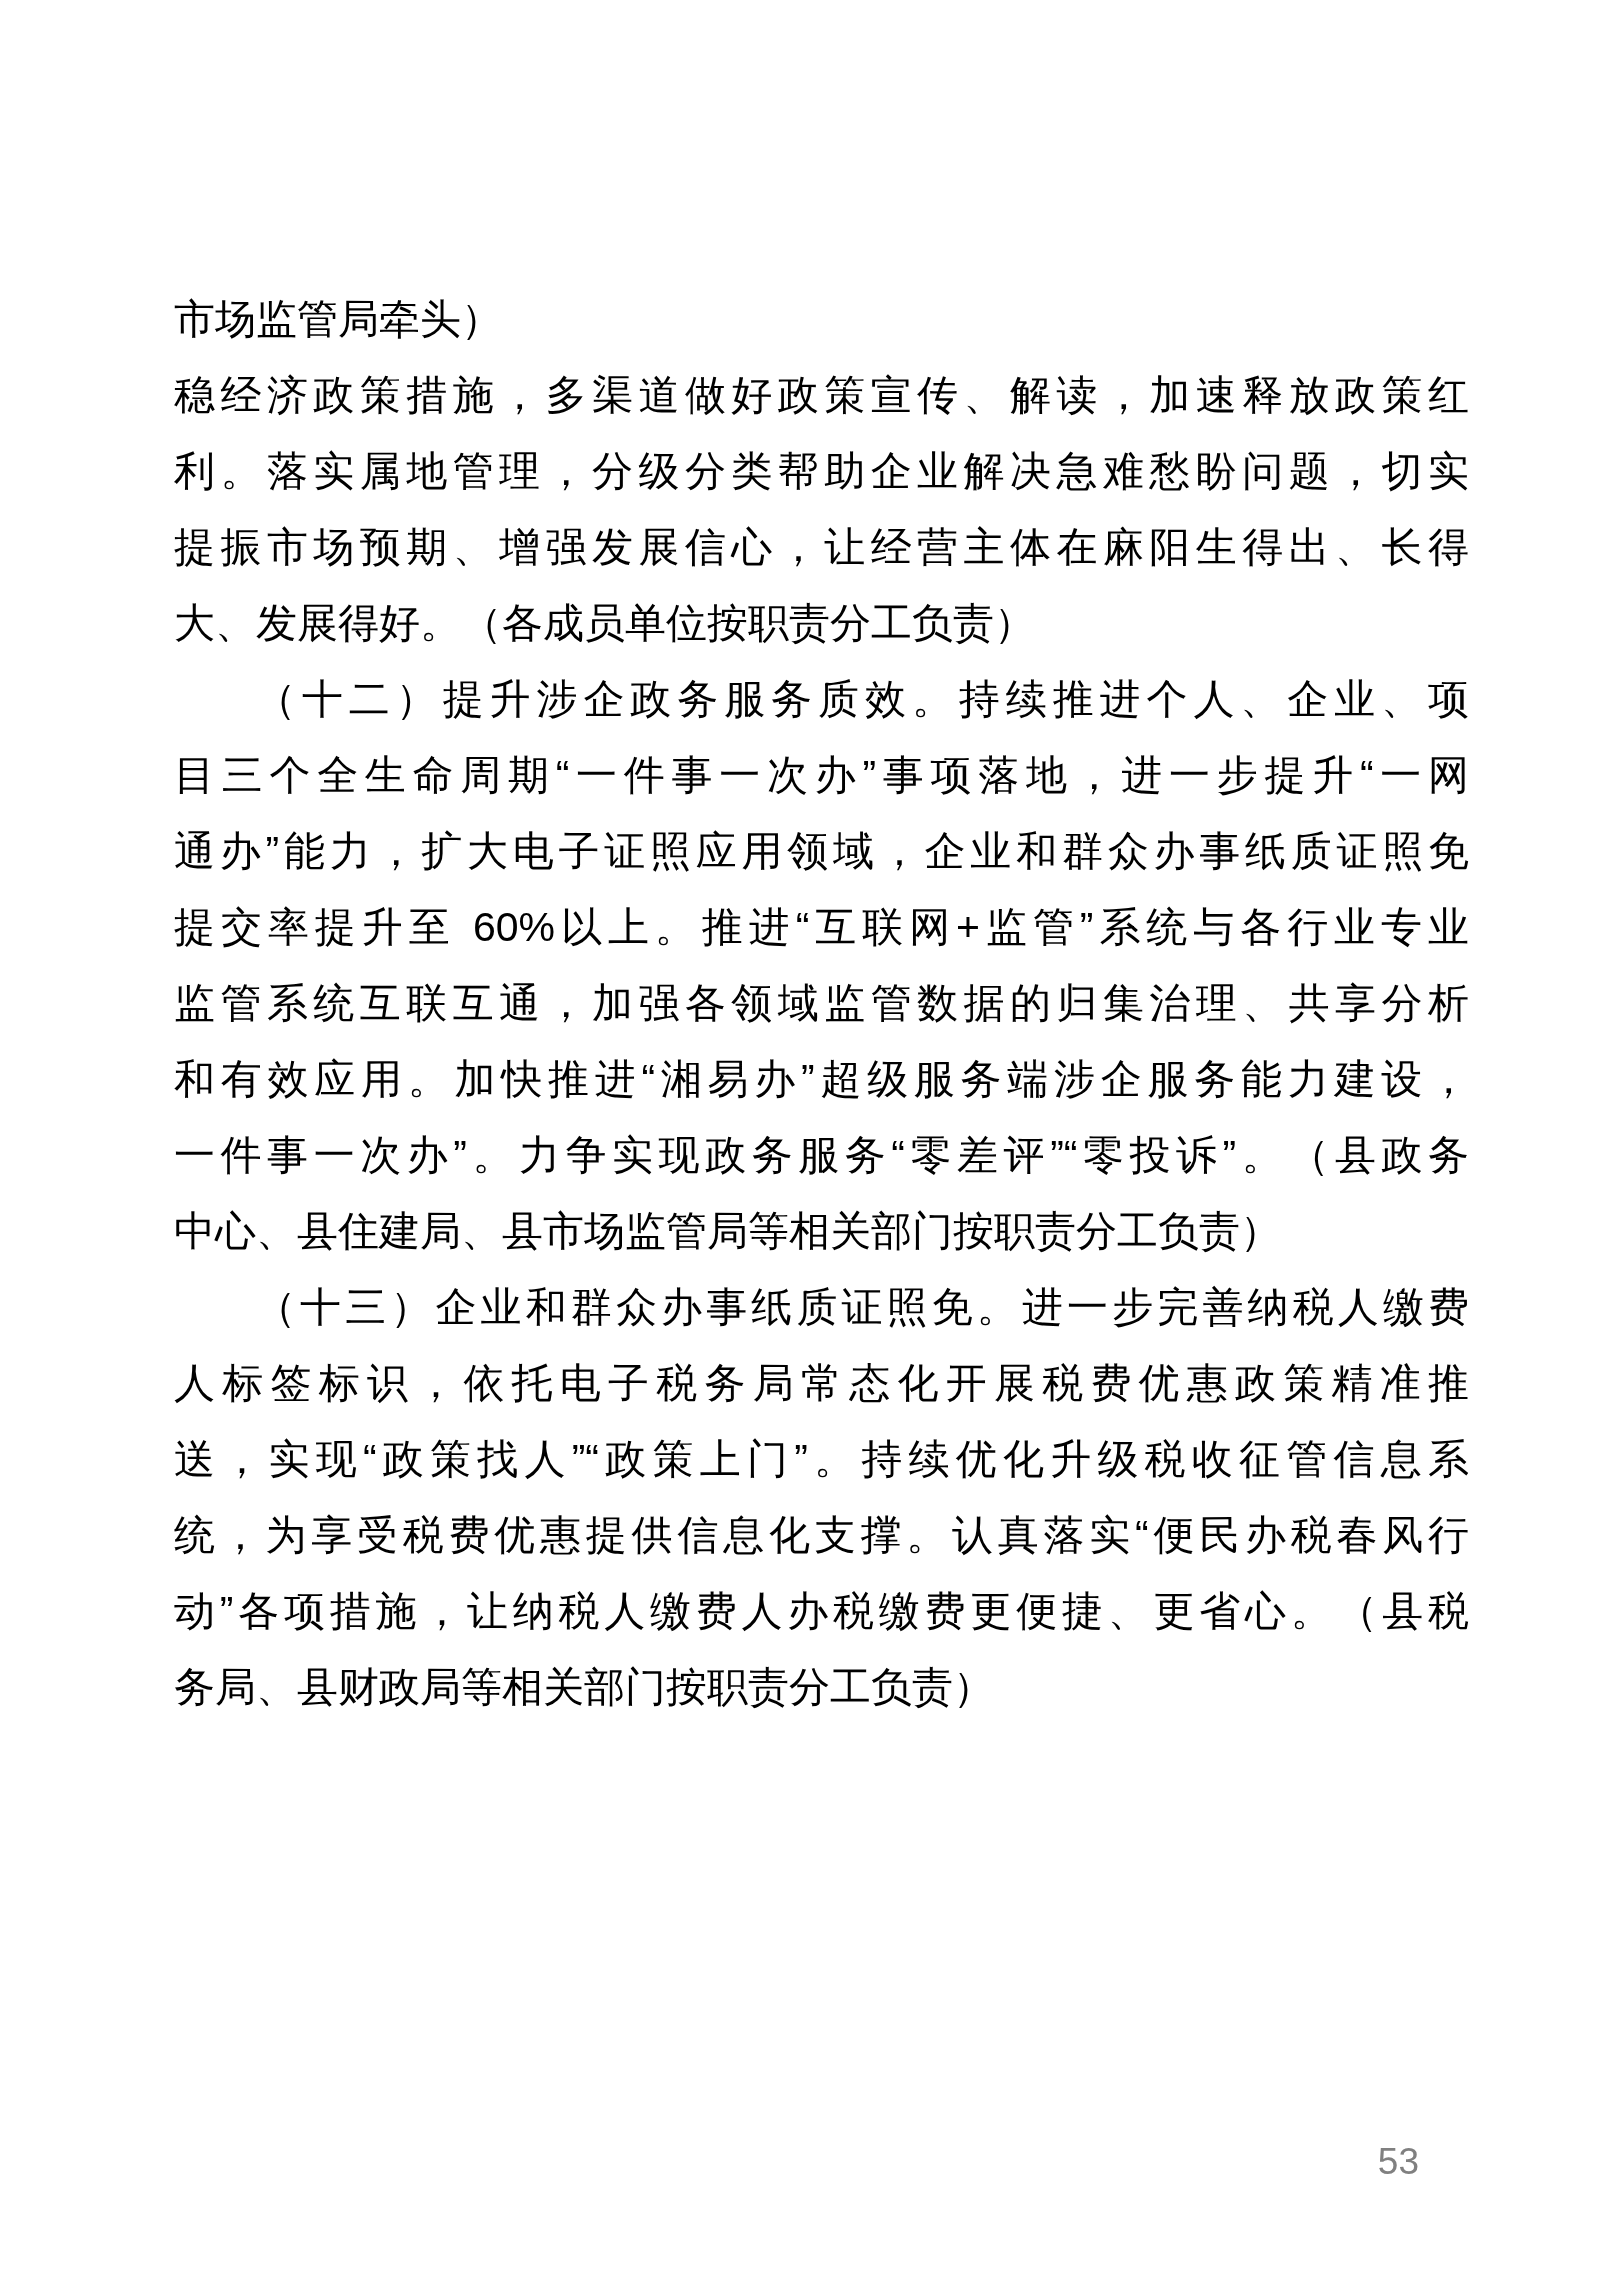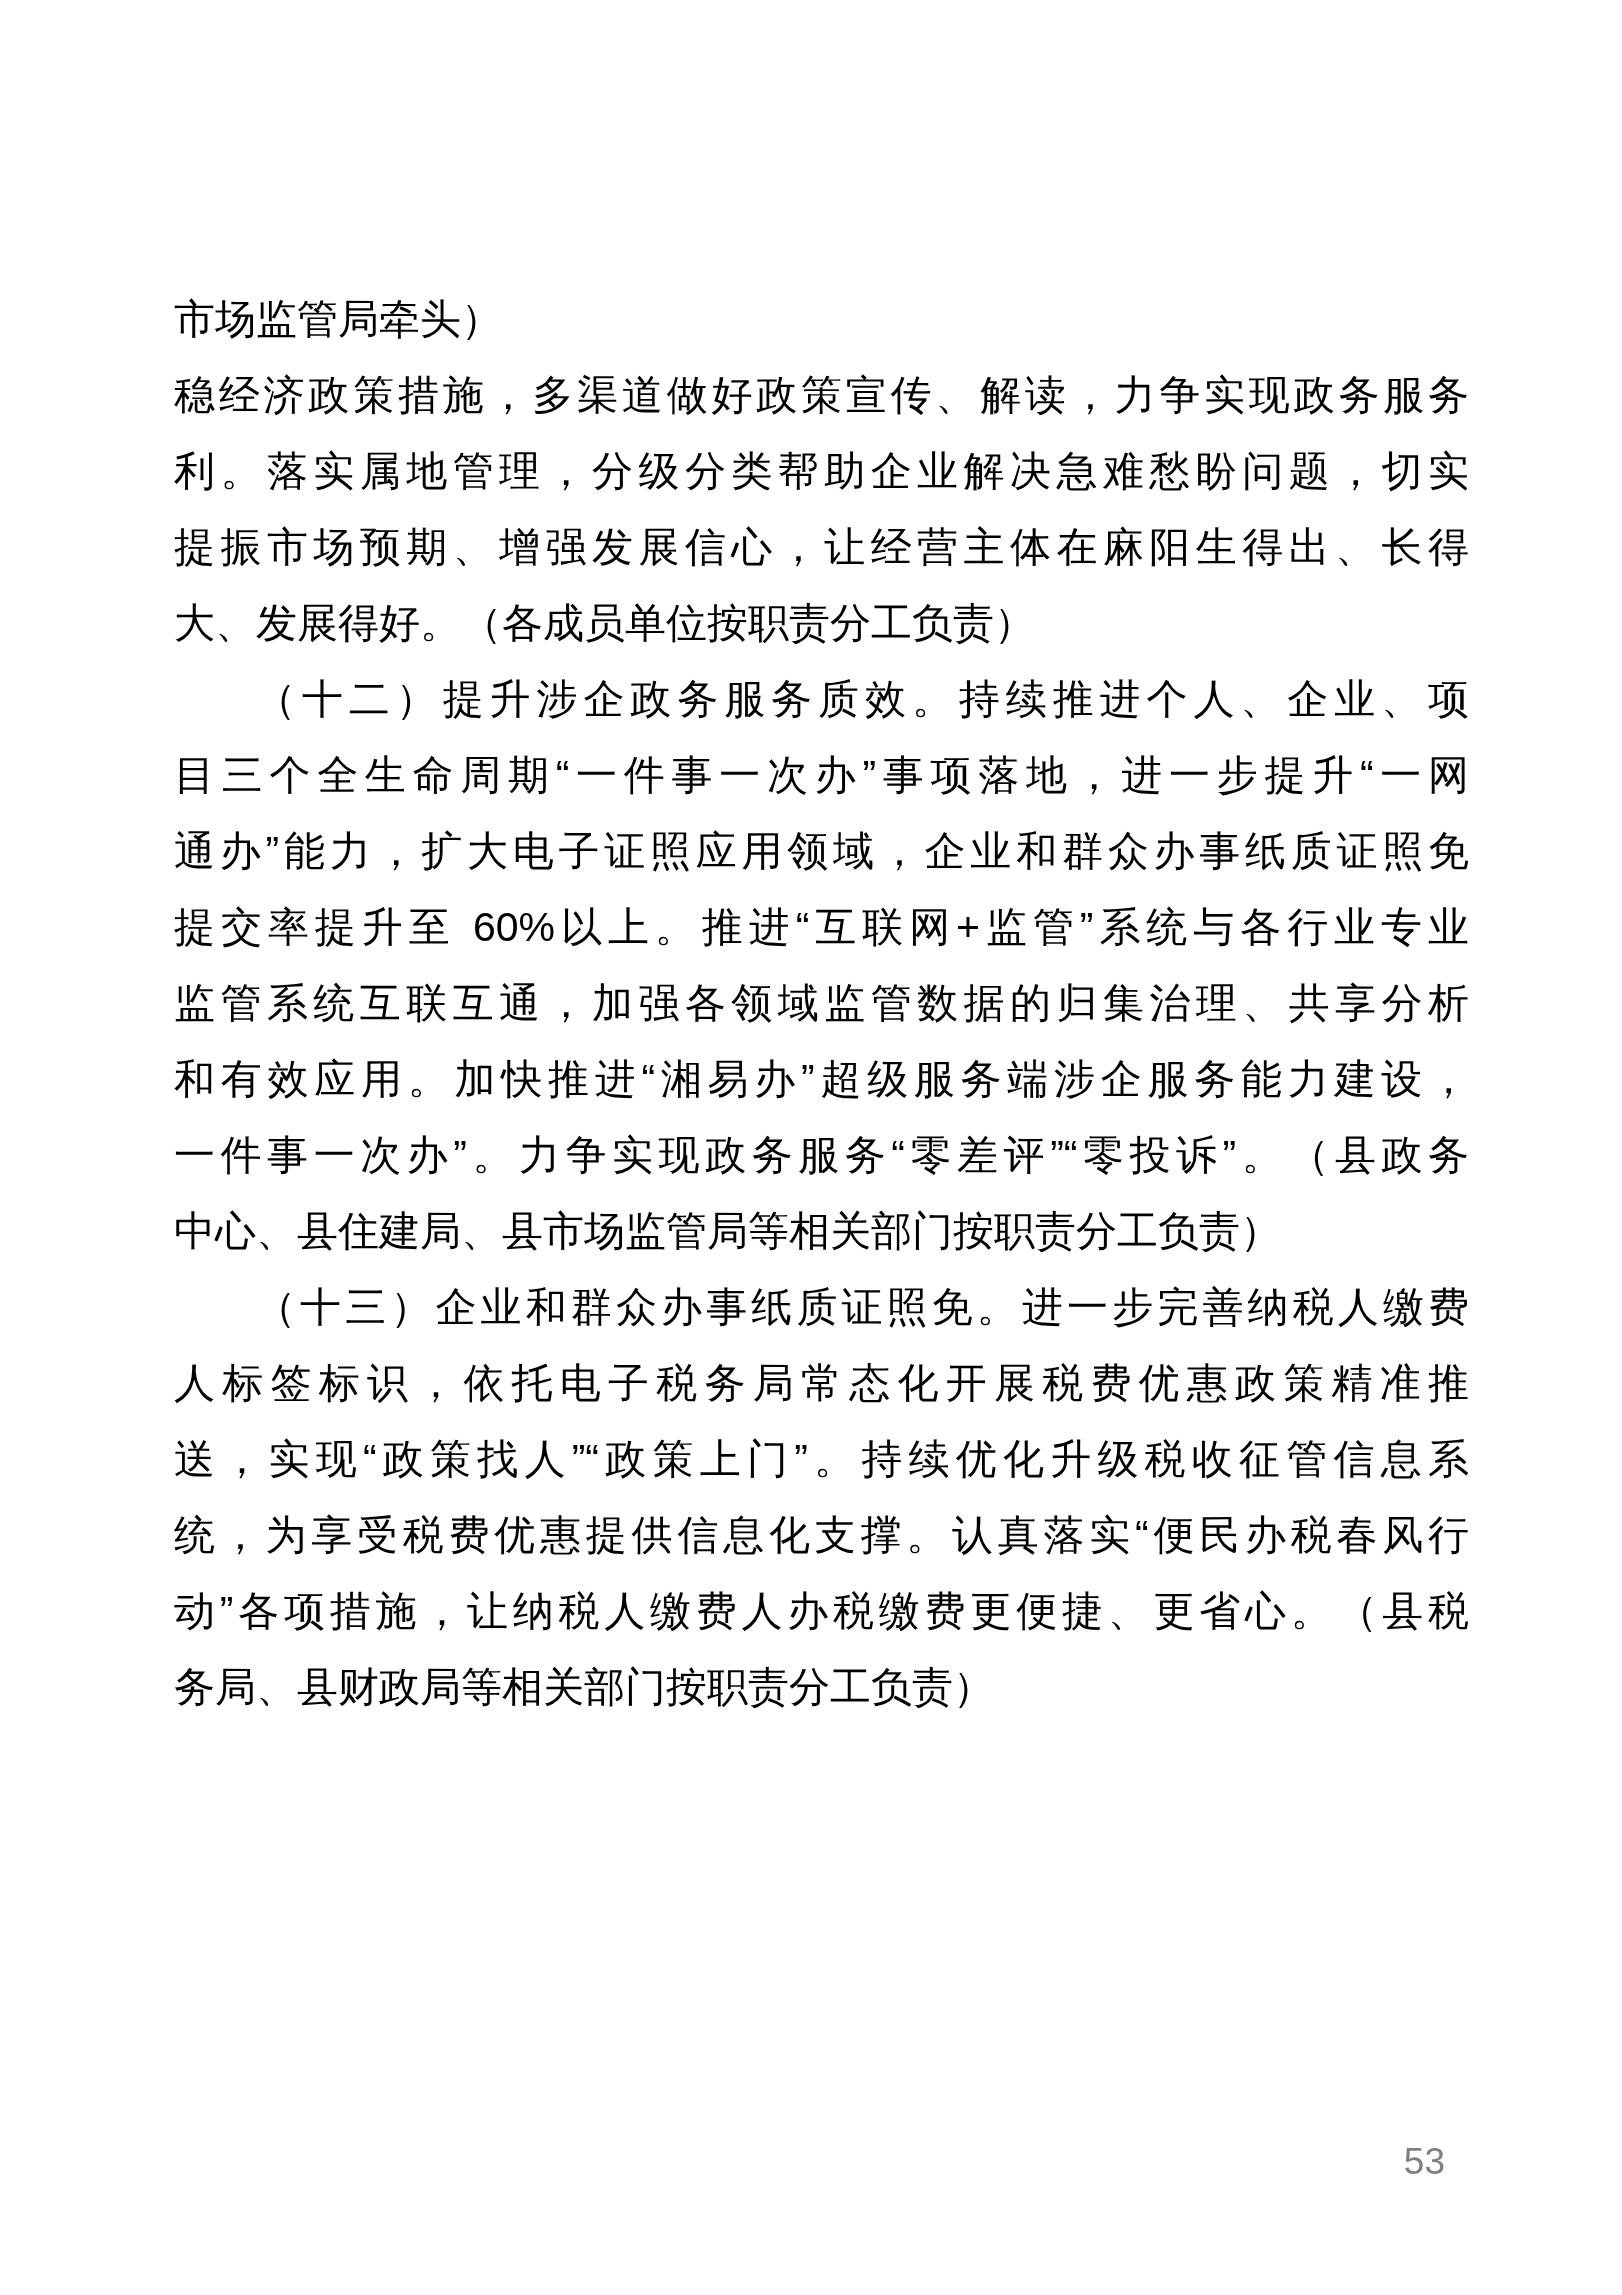--- a/index.html
+++ b/index.html
@@ -34,34 +34,34 @@
   .text-line.no-justify {
     text-align: left;
     text-align-last: left;
   }
   .text-line.indent {
     text-indent: 81px;
   }
   .page-number {
     position: absolute;
     top: 2140px;
-    right: 178px;
+    right: 204px;
     font-size: 37px;
     line-height: 44px;
     color: #808080;
     text-align: right;
   }
 </style>
 </head>
 <body>
 
 <div class="page" style="background: rgb(255, 255, 255);">
   <div class="doc-body" id="doc-body" style="color: rgb(0, 0, 0);">
       <div class="text-line no-justify">市场监管局牵头）</div>
-      <div class="text-line">稳经济政策措施，多渠道做好政策宣传、解读，力争实现政务服务</div>
+      <div class="text-line">稳经济政策措施，多渠道做好政策宣传、解读，加速释放政策红</div>
       <div class="text-line">利。落实属地管理，分级分类帮助企业解决急难愁盼问题，切实</div>
       <div class="text-line">提振市场预期、增强发展信心，让经营主体在麻阳生得出、长得</div>
       <div class="text-line no-justify">大、发展得好。（各成员单位按职责分工负责）</div>
       <div class="text-line indent">（十二）提升涉企政务服务质效。持续推进个人、企业、项</div>
       <div class="text-line">目三个全生命周期“一件事一次办”事项落地，进一步提升“一网</div>
       <div class="text-line">通办”能力，扩大电子证照应用领域，企业和群众办事纸质证照免</div>
       <div class="text-line">提交率提升至 60%以上。推进“互联网+监管”系统与各行业专业</div>
       <div class="text-line">监管系统互联互通，加强各领域监管数据的归集治理、共享分析</div>
       <div class="text-line">和有效应用。加快推进“湘易办”超级服务端涉企服务能力建设，</div>
       <div class="text-line">一件事一次办”。力争实现政务服务“零差评”“零投诉”。（县政务</div>

